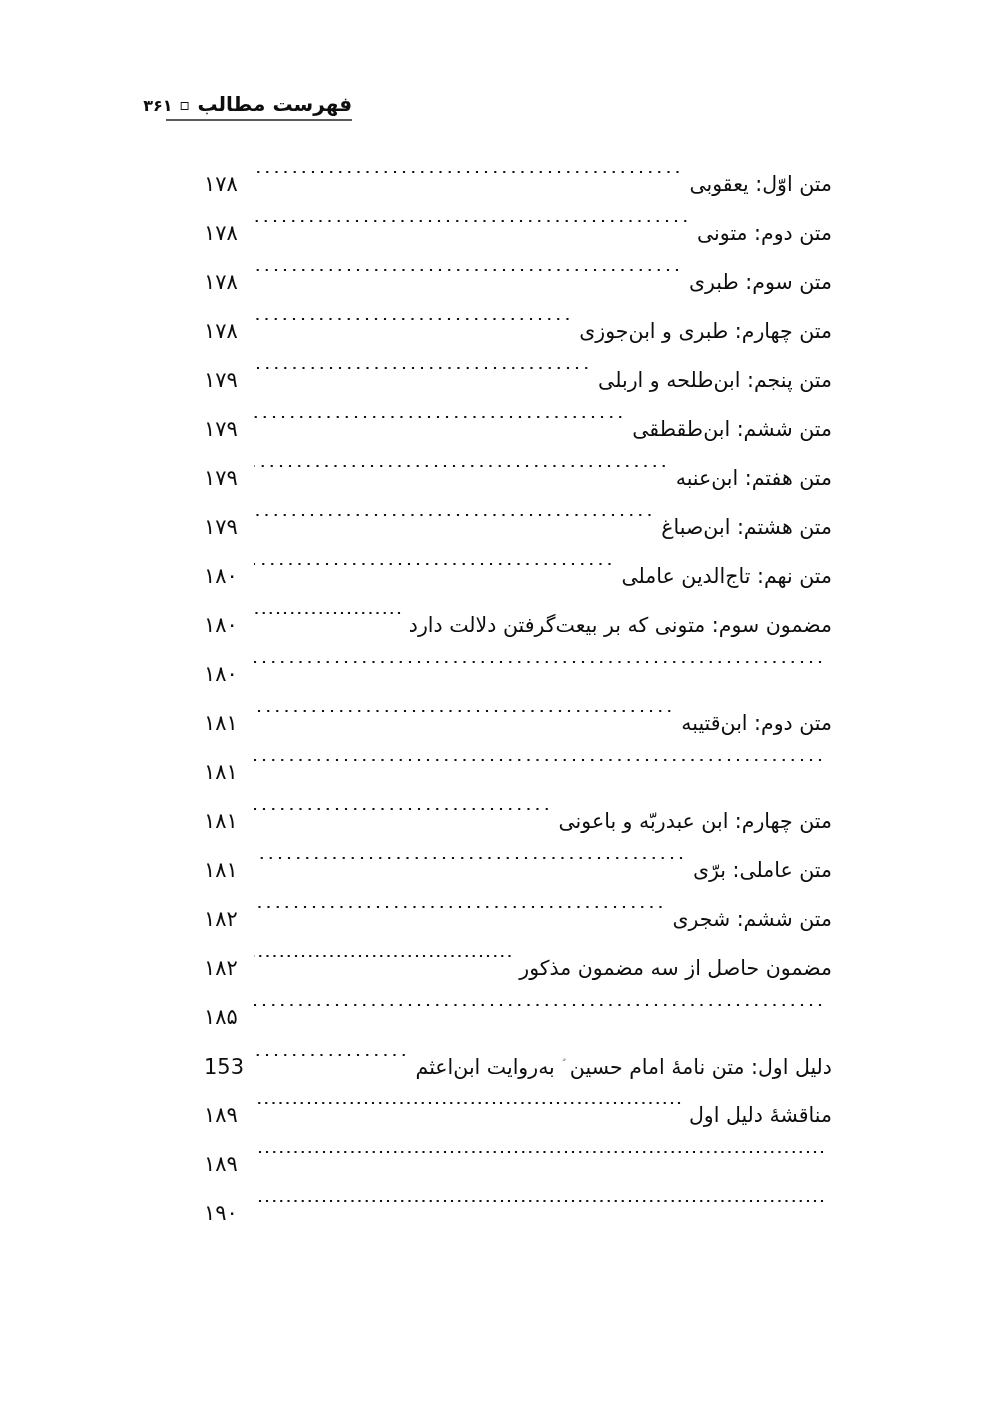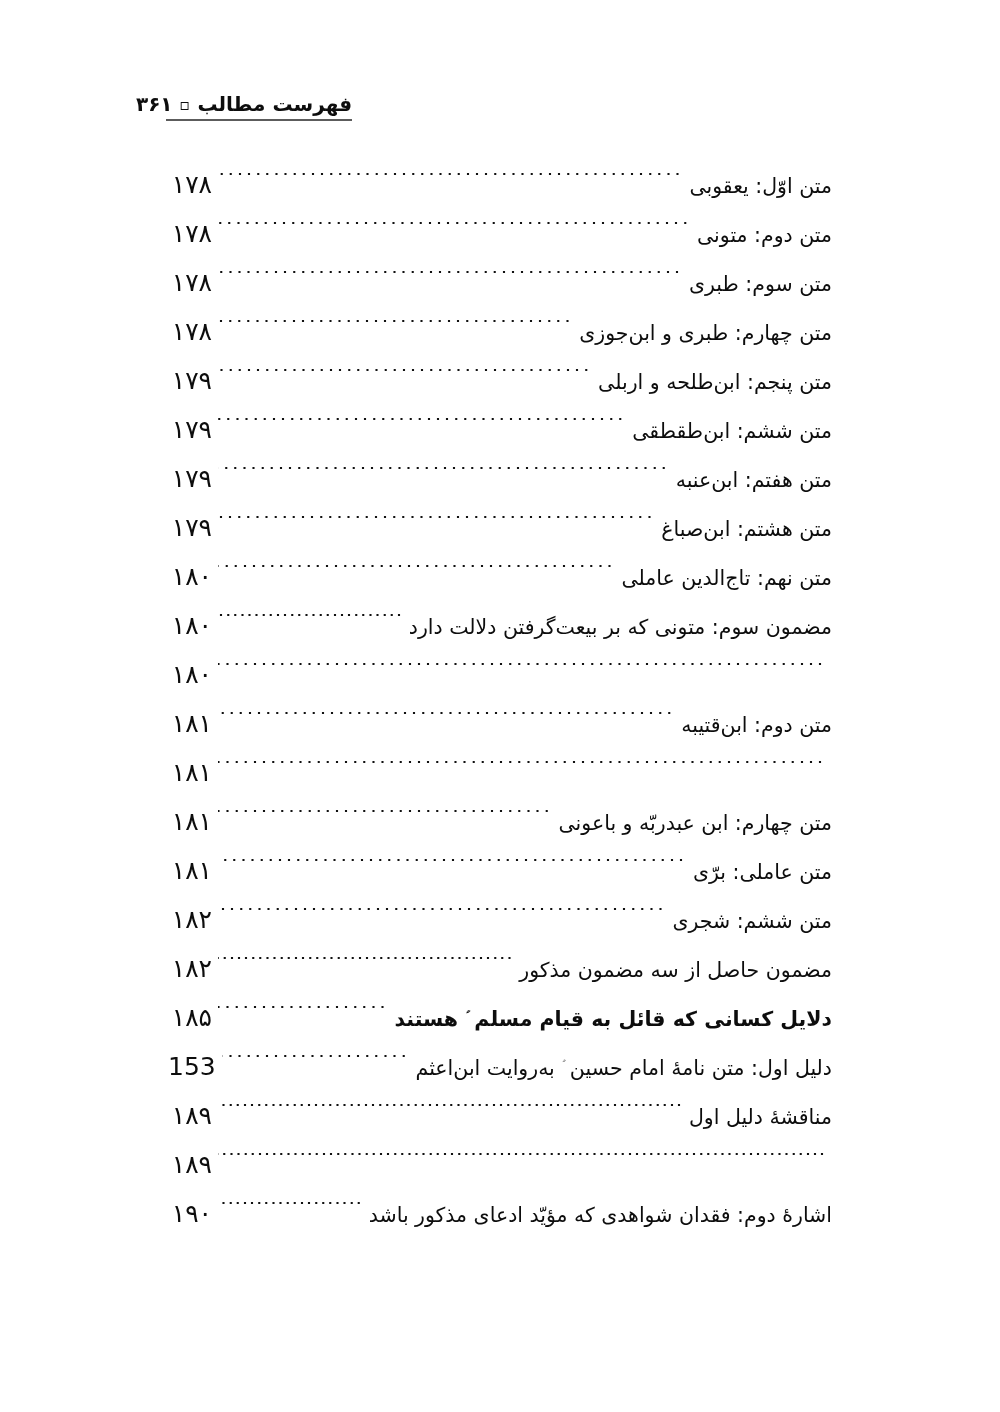--- a/index.html
+++ b/index.html
@@ -44,21 +44,21 @@
   .header-title {
     font-weight: 700;
   }
   .header-sep {
     font-weight: 400;
     font-size: 16px;
     transform: translateY(-1px);
   }
   .header-folio {
     font-weight: 700;
-    font-size: 20px;
+    font-size: 16px;
   }
   .header-rule {
     margin-top: 3px;
     height: 2px;
     background: #5c5c5c;
     width: 186px;
   }
 
   
   .toc {
@@ -106,24 +106,25 @@
     white-space: nowrap;
     display: block;
     width: 100%;
     overflow: hidden;
   }
   .toc-leader.tight::before {
     letter-spacing: 0.6px;
   }
   .toc-page {
     flex: 0 0 auto;
-    font-size: 25px;
+    font-size: 21px;
     min-width: 44px;
-    text-align: right;
-    direction: rtl;
+    text-align: left;
+    direction: rtl;
+    margin-left: 36px;
   }
   .honorific {
     font-size: 14px;
     vertical-align: 0.22em;
     padding: 0 1px;
   }
 </style>
 </head>
 <body>
 
@@ -216,38 +217,36 @@
         <span class="toc-label">متن ششم: شجری</span>
         <span class="toc-leader"></span>
         <span class="toc-page">۱۸۲</span>
       </div>
       <div class="toc-row">
         <span class="toc-label">مضمون حاصل از سه مضمون مذکور</span>
         <span class="toc-leader tight"></span>
         <span class="toc-page">۱۸۲</span>
       </div>
       <div class="toc-row is-bold">
-        <span class="toc-label">دلایل کسانی که قائل به قیام مسلم <span class="honorific">ؑ</span> هستند</span>
         <span class="toc-leader"></span>
         <span class="toc-page">۱۸۵</span>
       </div>
       <div class="toc-row">
         <span class="toc-label">دلیل اول: متن نامهٔ امام حسین <span class="honorific">ؑ</span> به‌روایت ابن‌اعثم</span>
         <span class="toc-leader"></span>
         <span class="toc-page">153</span>
       </div>
       <div class="toc-row">
         <span class="toc-label">مناقشهٔ دلیل اول</span>
         <span class="toc-leader tight"></span>
         <span class="toc-page">۱۸۹</span>
       </div>
       <div class="toc-row">
         <span class="toc-leader tight"></span>
         <span class="toc-page">۱۸۹</span>
       </div>
       <div class="toc-row">
-        <span class="toc-label">اشارهٔ دوم: فقدان شواهدی که مؤیّد ادعای مذکور باشد</span>
         <span class="toc-leader tight"></span>
         <span class="toc-page">۱۹۰</span>
       </div>
     </div>
 
 </div>
 
 </body></html>

